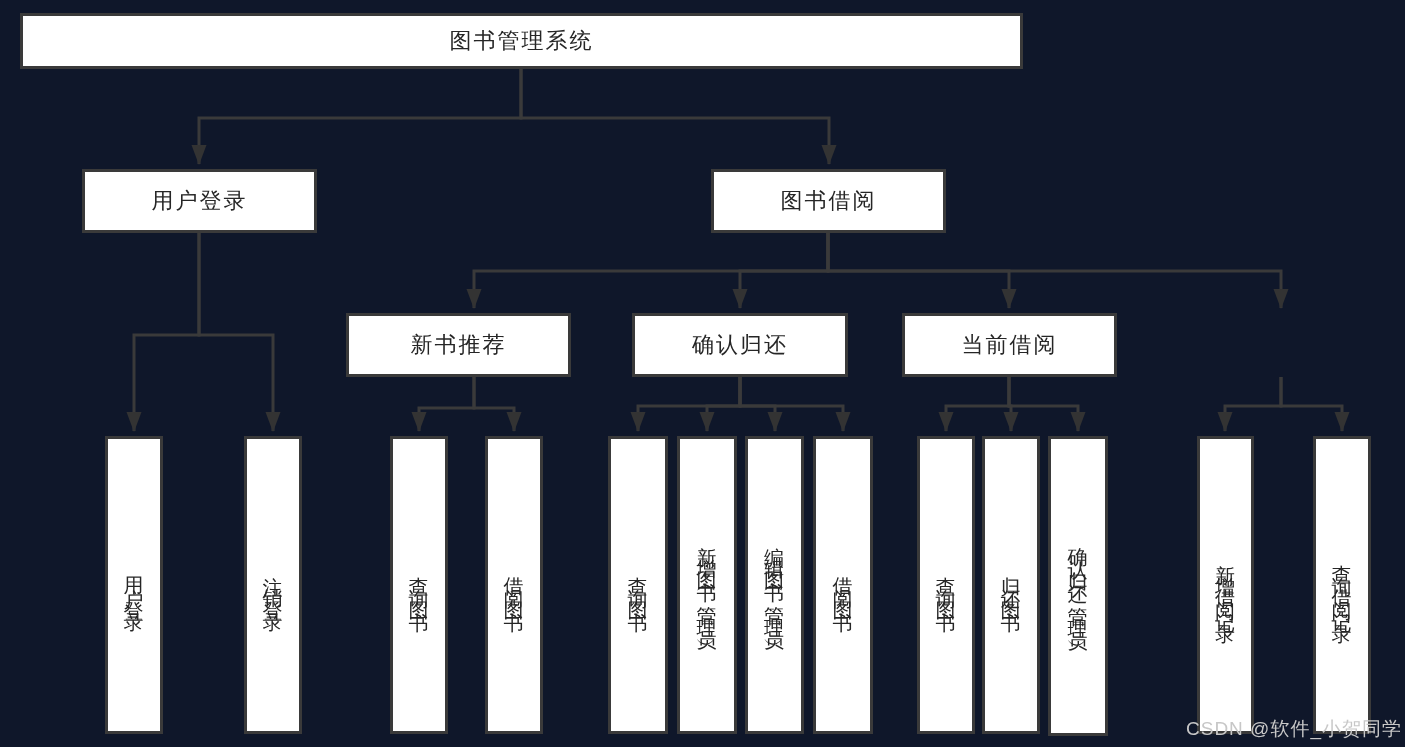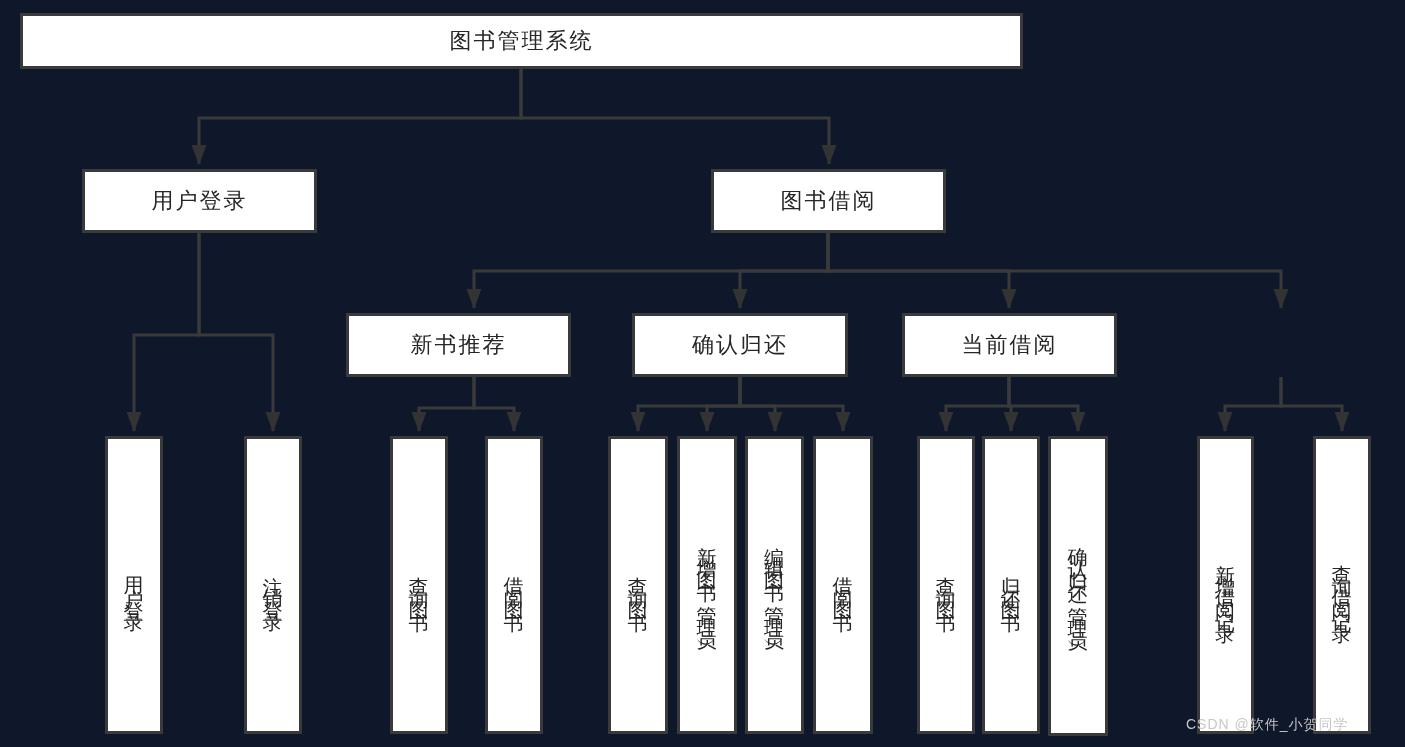--- a/index.html
+++ b/index.html
@@ -41,21 +41,21 @@
     writing-mode: vertical-rl;
     font-size: 20px;
     letter-spacing: 12px;
     line-height: 1;
     white-space: nowrap;
   }
   .watermark {
     position: absolute;
     left: 1186px;
     top: 716px;
-    font-size: 14px;
+    font-size: 19px;
     color: #c7c7c7;
     letter-spacing: 1px;
     white-space: nowrap;
     z-index: 3;
   }
 </style>
 </head>
 <body>
 
 <div id="canvas">

